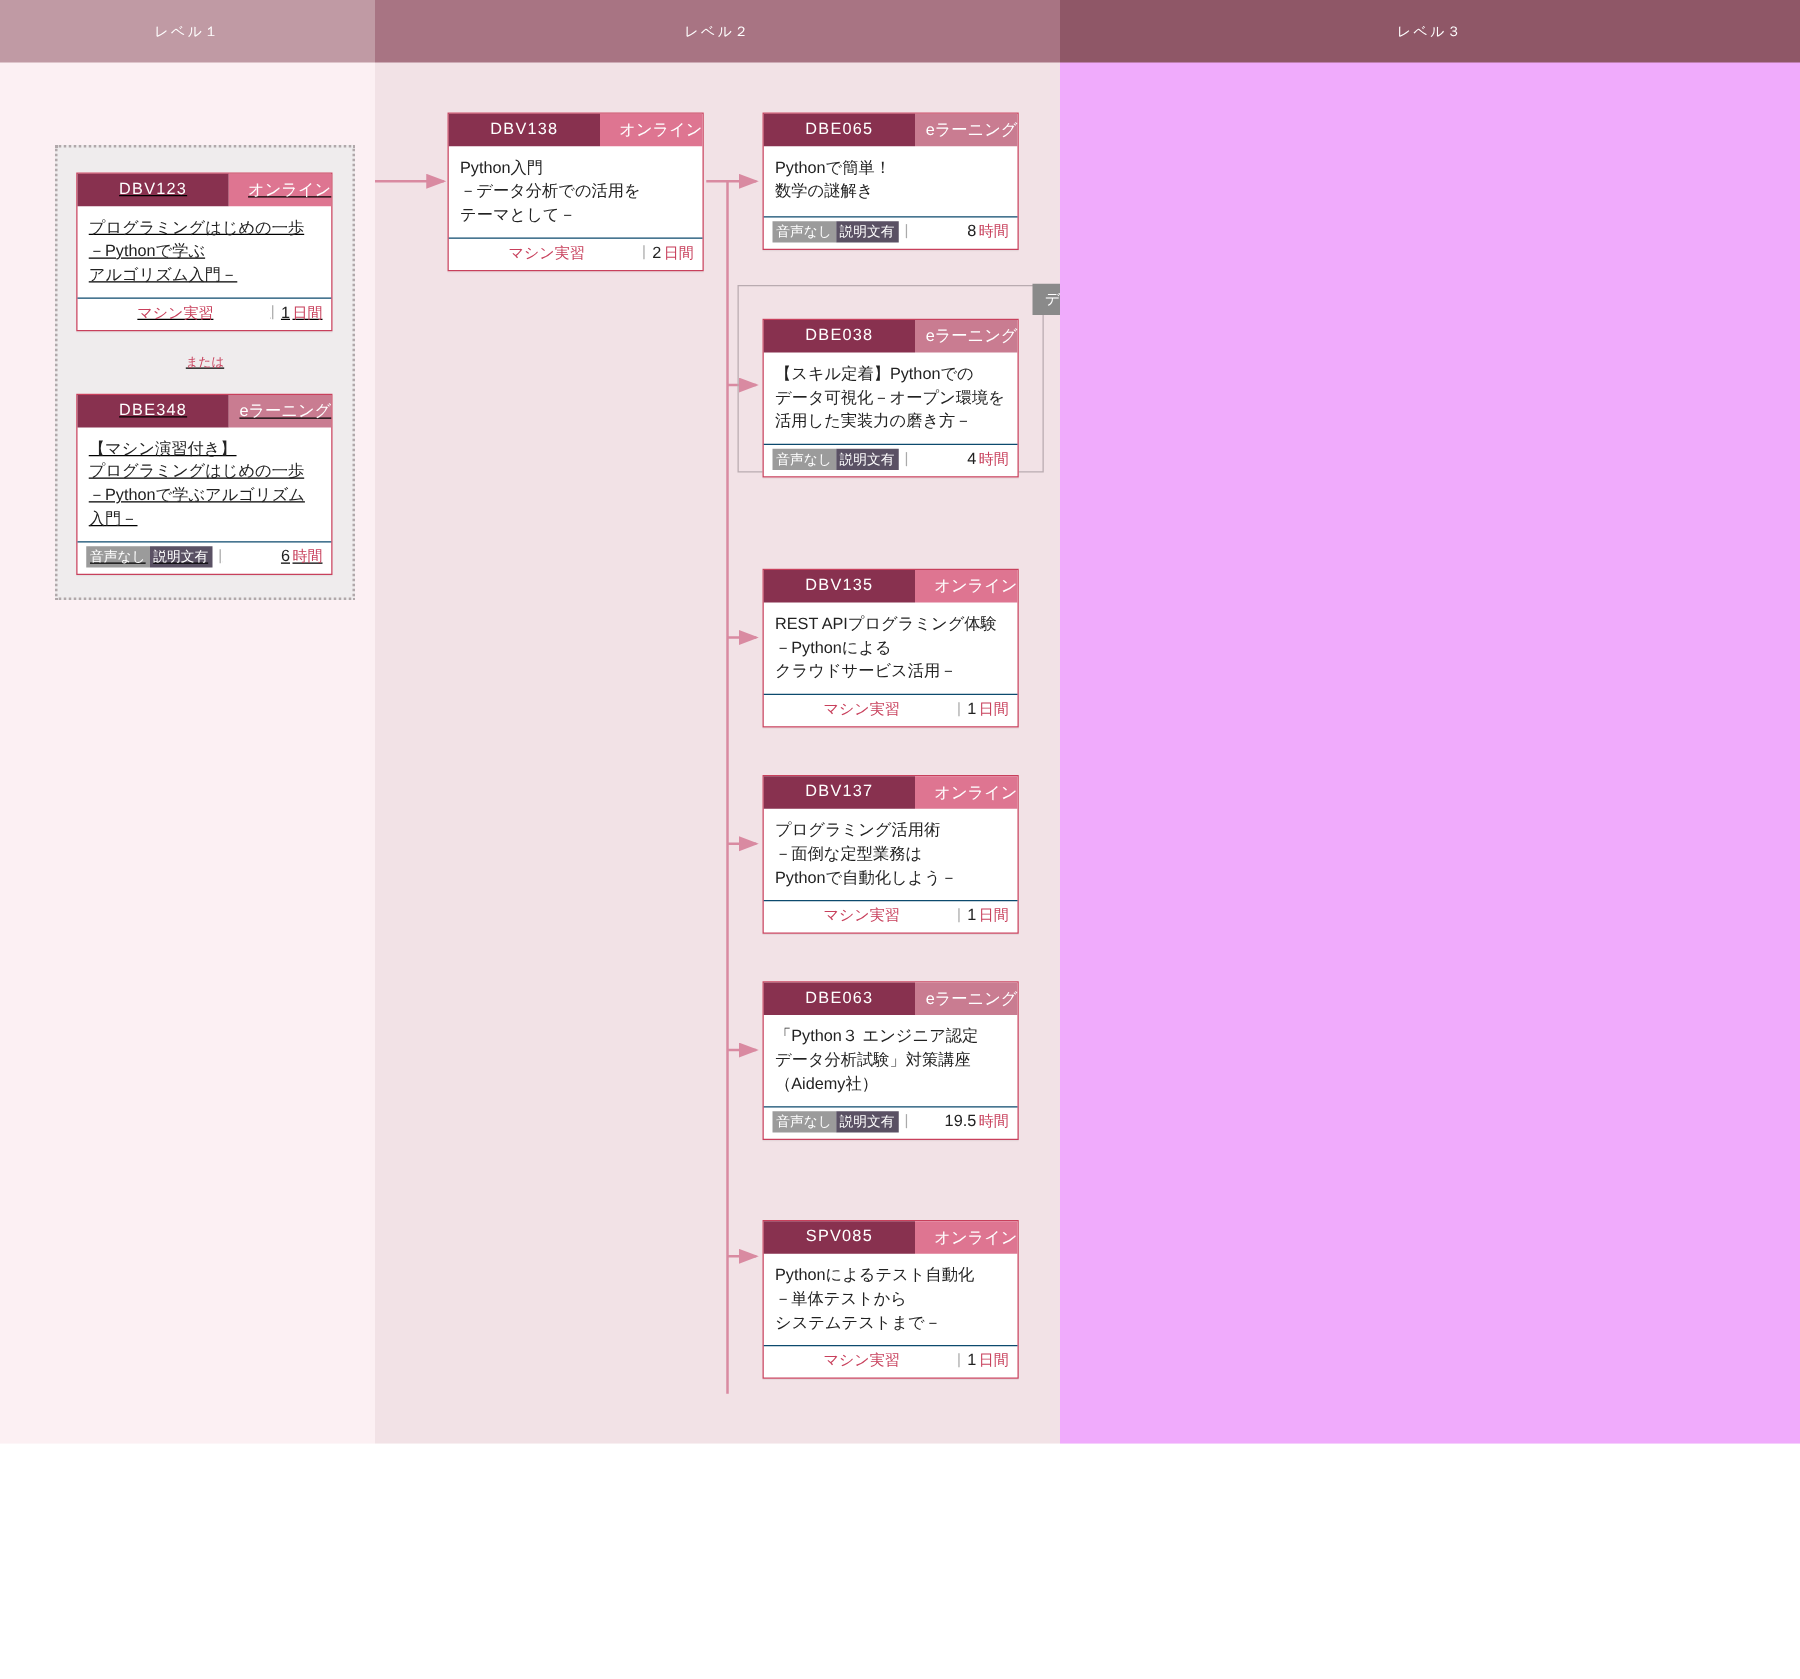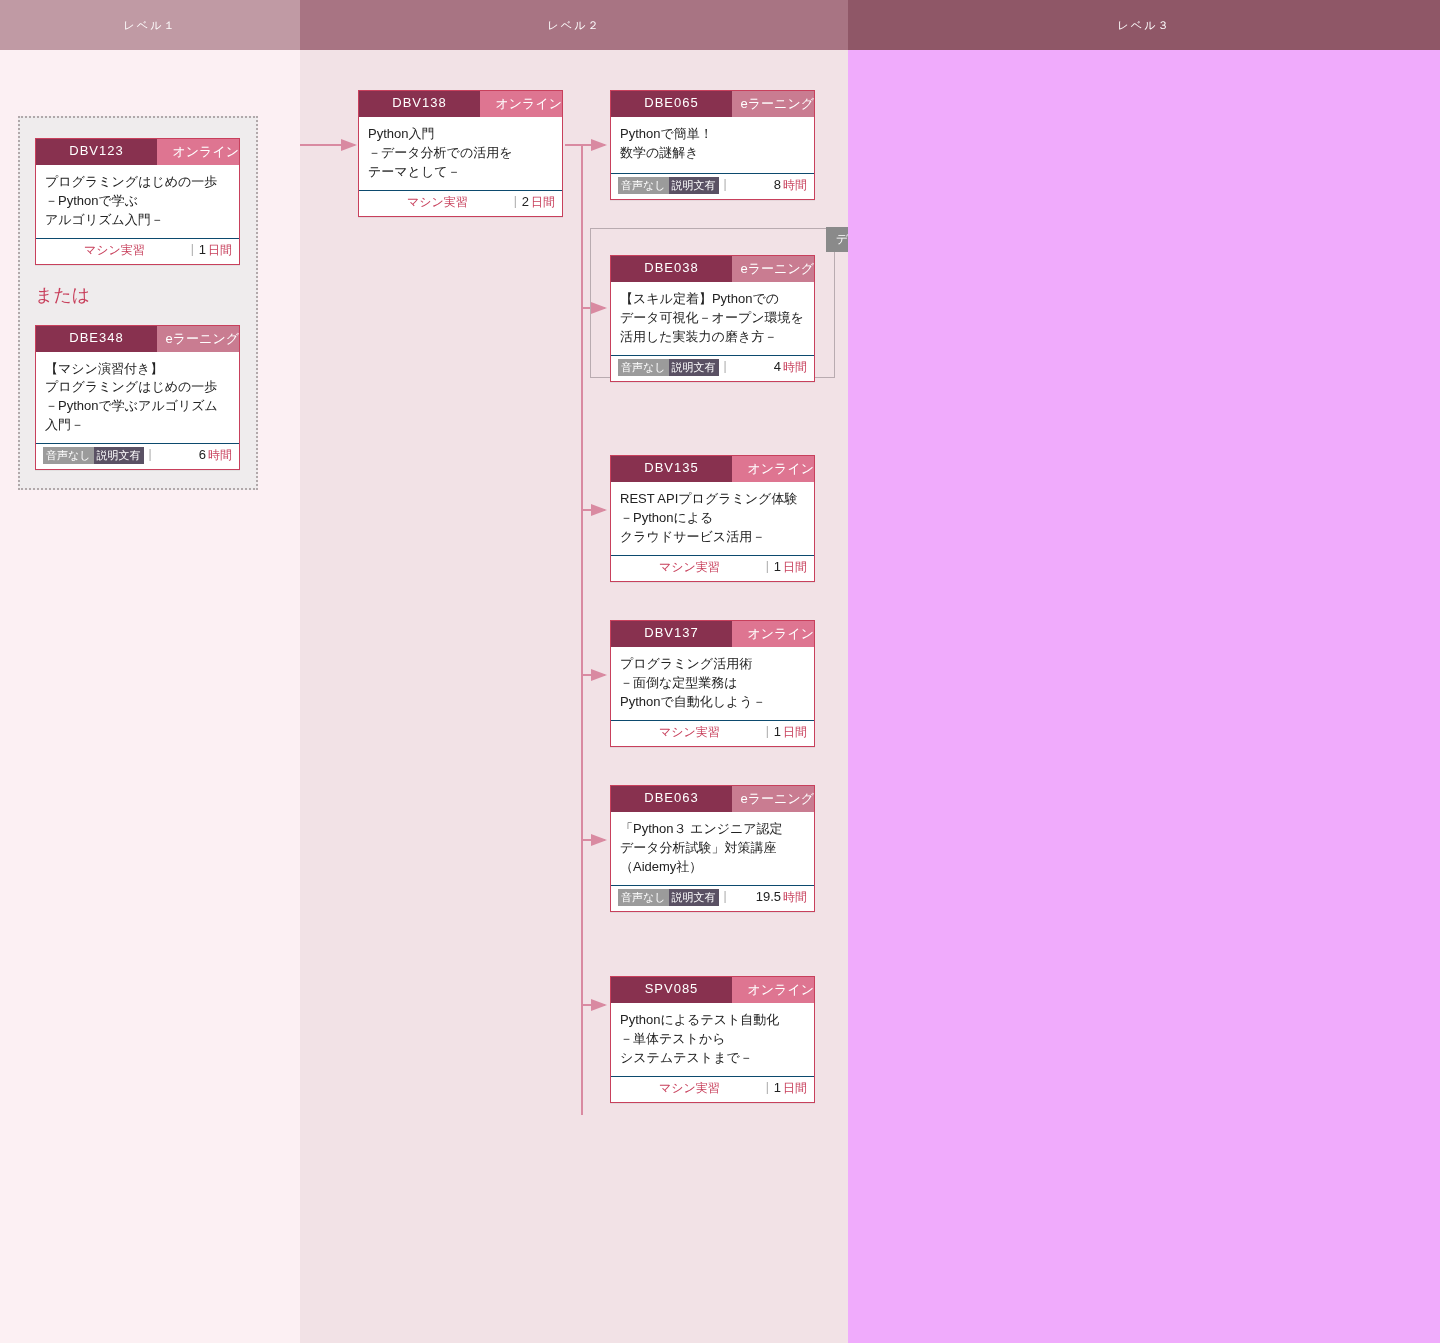--- a/index.html
+++ b/index.html
@@ -27,33 +27,35 @@
     display: flex;
     align-items: center;
     justify-content: center;
     letter-spacing: 2px;
   }
   .level1 .level-header { background: #c09aa4; }
   .level2 .level-header { background: #a87483; }
   .level3 .level-header { background: #8f5767; }
   .level-body {
     position: relative;
-    height: 1293px;
+    height: 1105px;
   }
   .dotted-group {
     position: absolute;
-    left: 18px; top: 66px;
+    left: 44px; top: 66px;
     width: 240px;
     border: 2px dotted #b1a8aa;
     padding: 20px 15px 18px 15px;
     background: #efeced;
+    text-decoration: underline;
   }
   .or-label {
+    text-align: center;
     color: #c8405c;
-    font-size: 18px;
+    font-size: 10px;
     margin: 18px 0;
   }
   .card {
     background: #fff;
     border: 1px solid #c8405c;
     width: 205px;
     box-shadow: 0 1px 0 rgba(0,0,0,0.05);
   }
   .card-header {
     display: flex;

